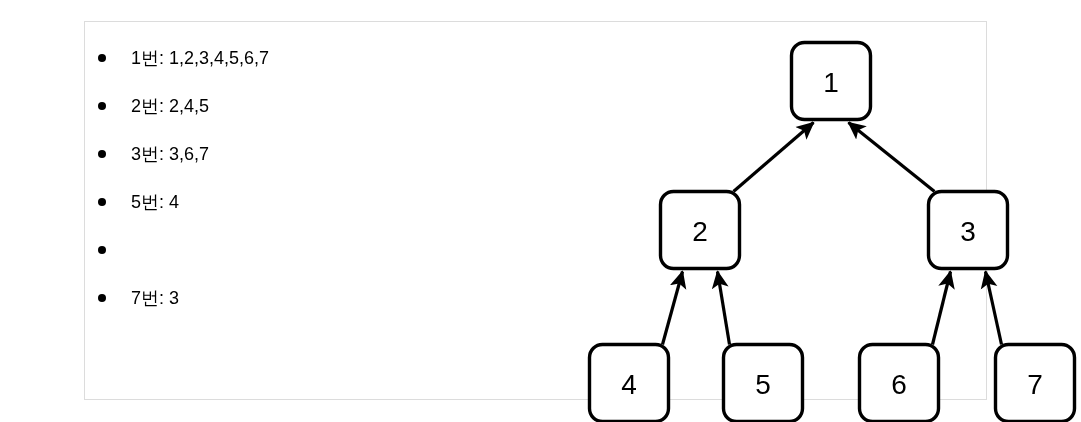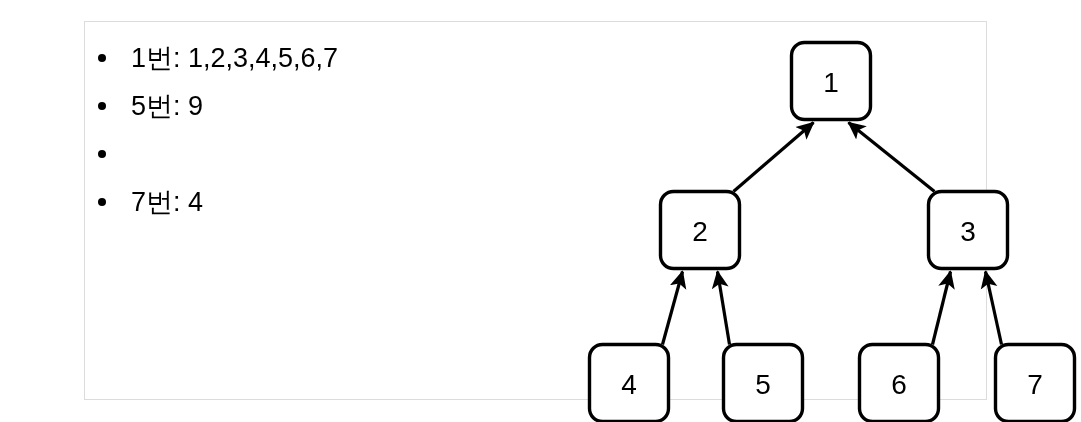--- a/index.html
+++ b/index.html
@@ -39,21 +39,21 @@
     width: 420px;
     margin: 0;
     padding: 0;
     list-style: none;
   }
   #list li {
     position: relative;
     height: 48px;
     line-height: 48px;
     padding-left: 46px;
-    font-size: 27px;
+    font-size: 18px;
     color: #000000;
     white-space: nowrap;
   }
   #list li .bullet {
     position: absolute;
     left: 13px;
     top: 50%;
     width: 8px;
     height: 8px;
     margin-top: -4px;
@@ -93,28 +93,36 @@
 
   <div id="panel">
 
     <ul id="list">
       <li>
         <span class="bullet"></span>
         <span>1번: 1,2,3,4,5,6,7</span>
       </li>
       <li>
         <span class="bullet"></span>
-        <span>5번: 9</span>
+        <span>2번: 2,4,5</span>
+      </li>
+      <li>
+        <span class="bullet"></span>
+        <span>3번: 3,6,7</span>
+      </li>
+      <li>
+        <span class="bullet"></span>
+        <span>5번: 4</span>
       </li>
       <li>
         <span class="bullet"></span>
       </li>
       <li>
         <span class="bullet"></span>
-        <span>7번: 4</span>
+        <span>7번: 3</span>
       </li>
     </ul>
 
     <svg id="tree" viewBox="0 0 600 422">
       <defs>
         <marker id="arrowhead" markerWidth="6" markerHeight="6" refX="5.2" refY="3" orient="auto" markerUnits="strokeWidth">
           <path d="M0,0.35 L5.6,3 L0,5.65 L1.3,3 Z" fill="#000000"></path>
         </marker>
       </defs>
 

